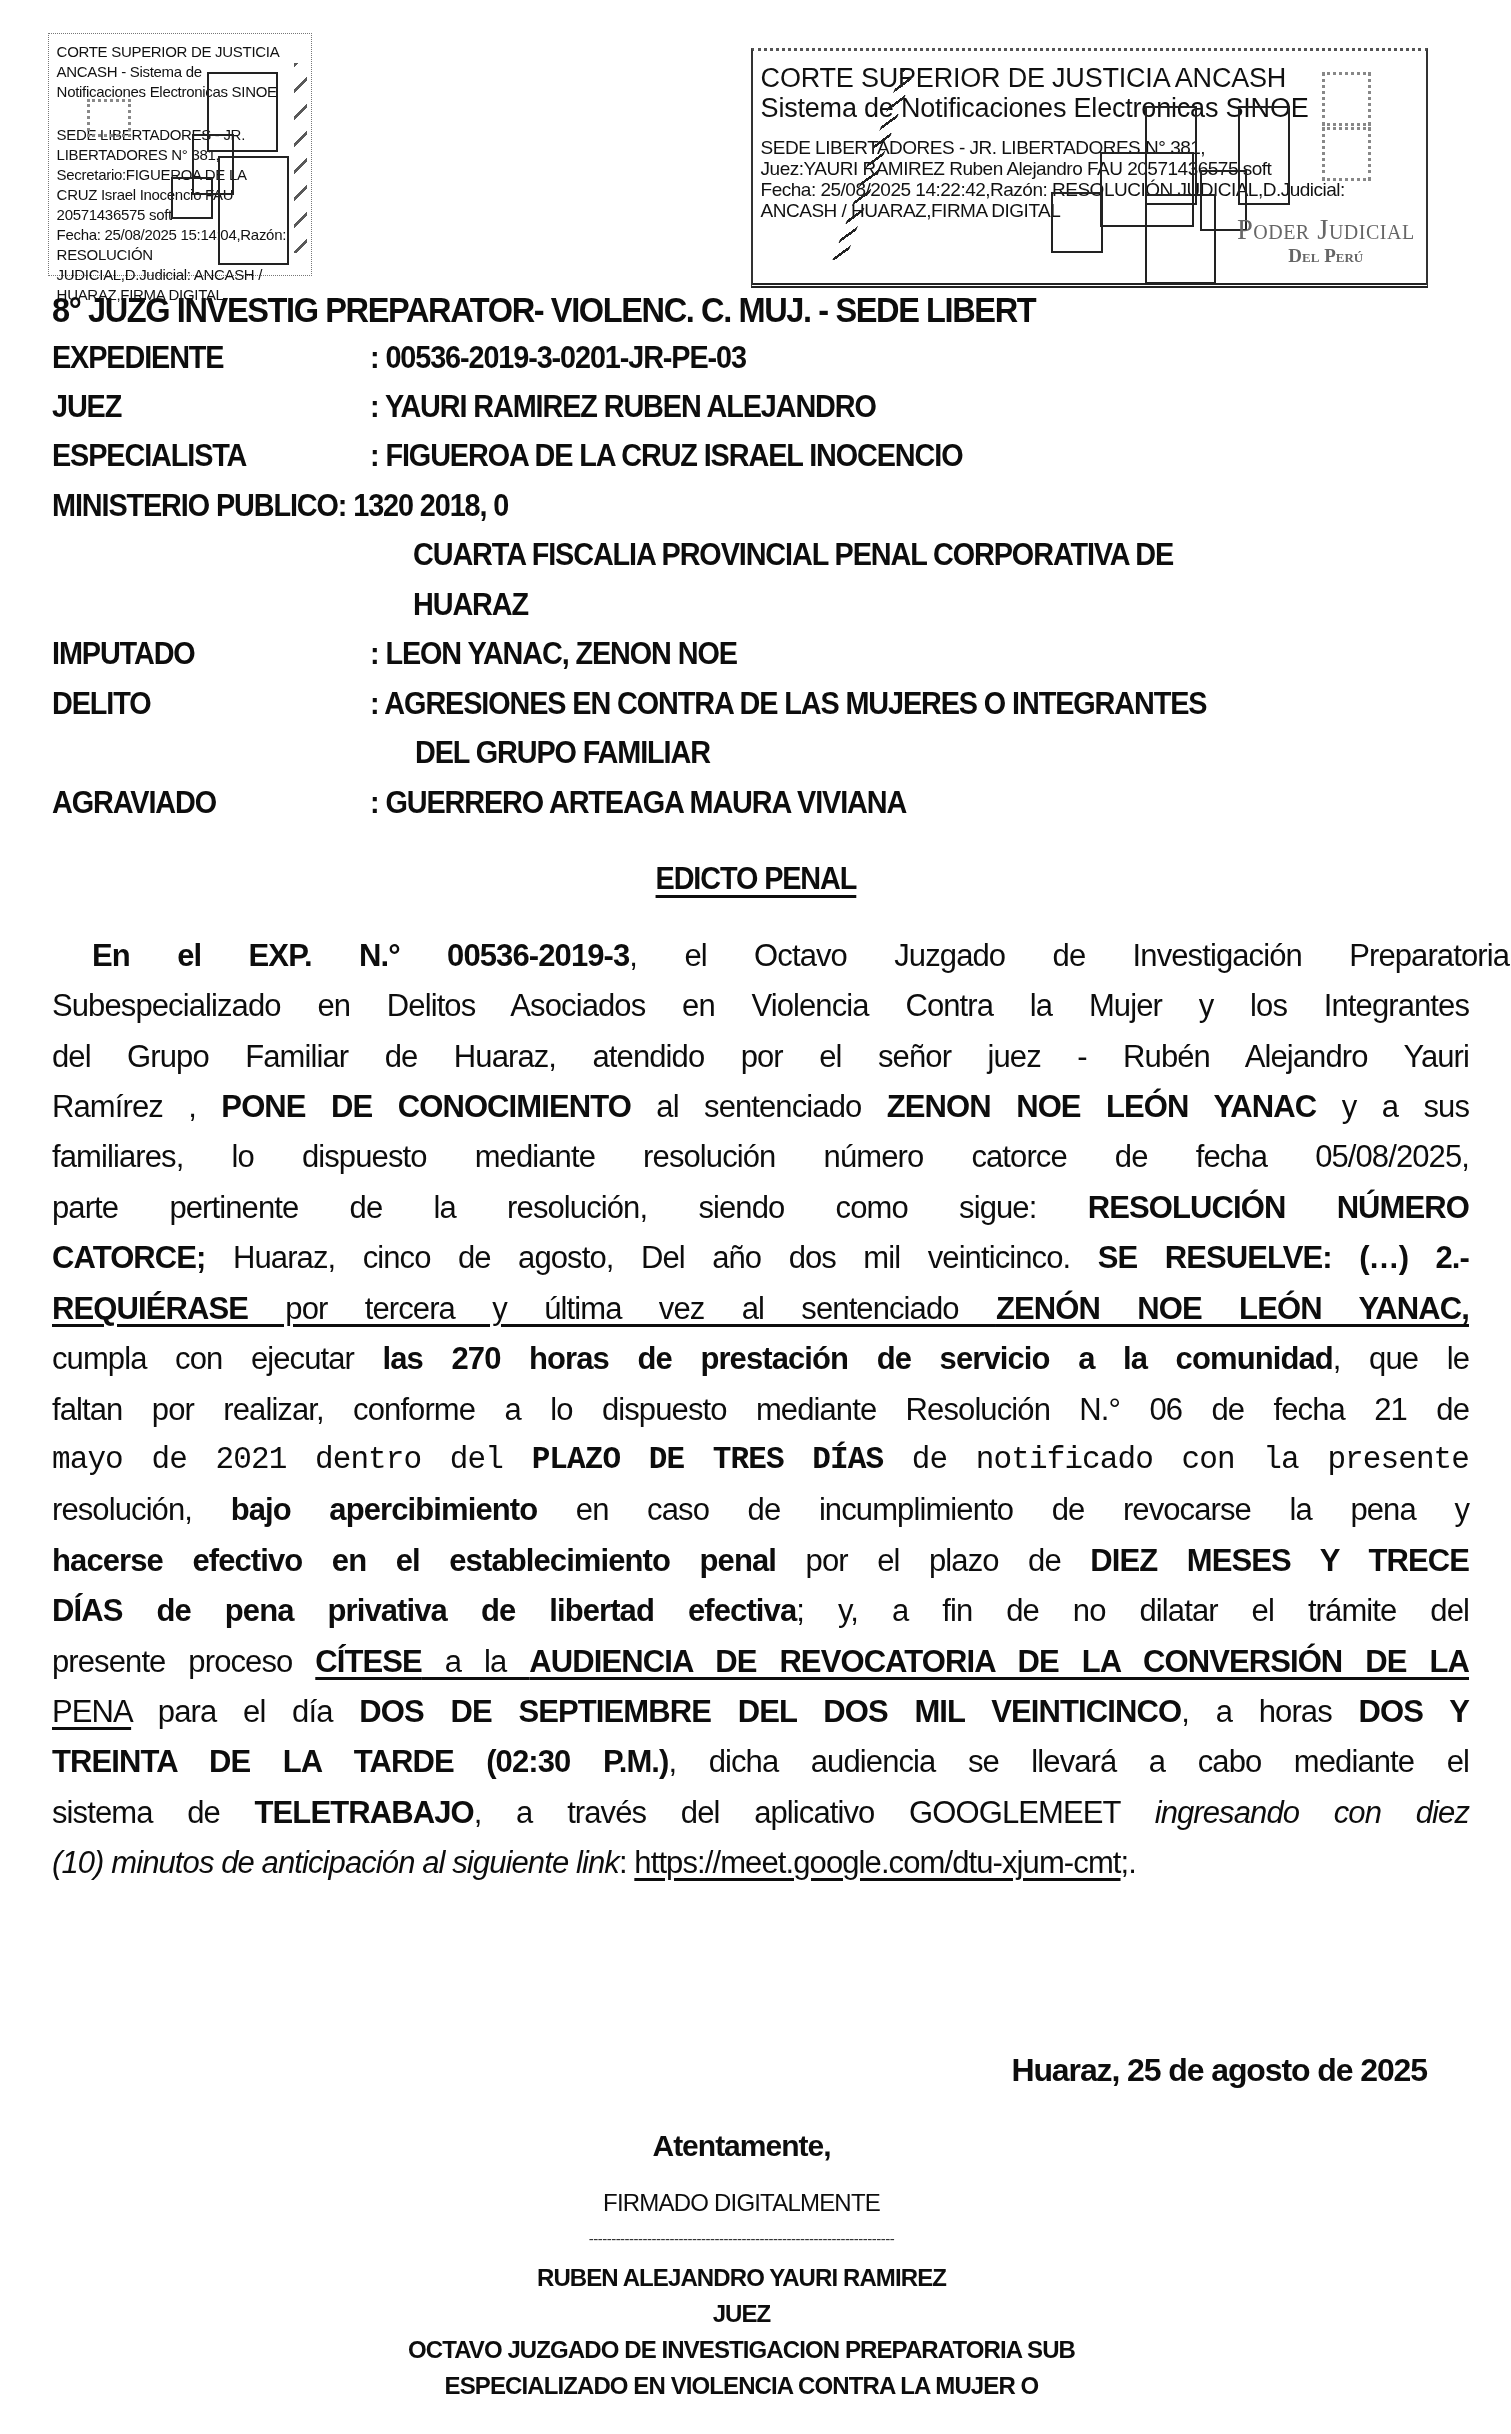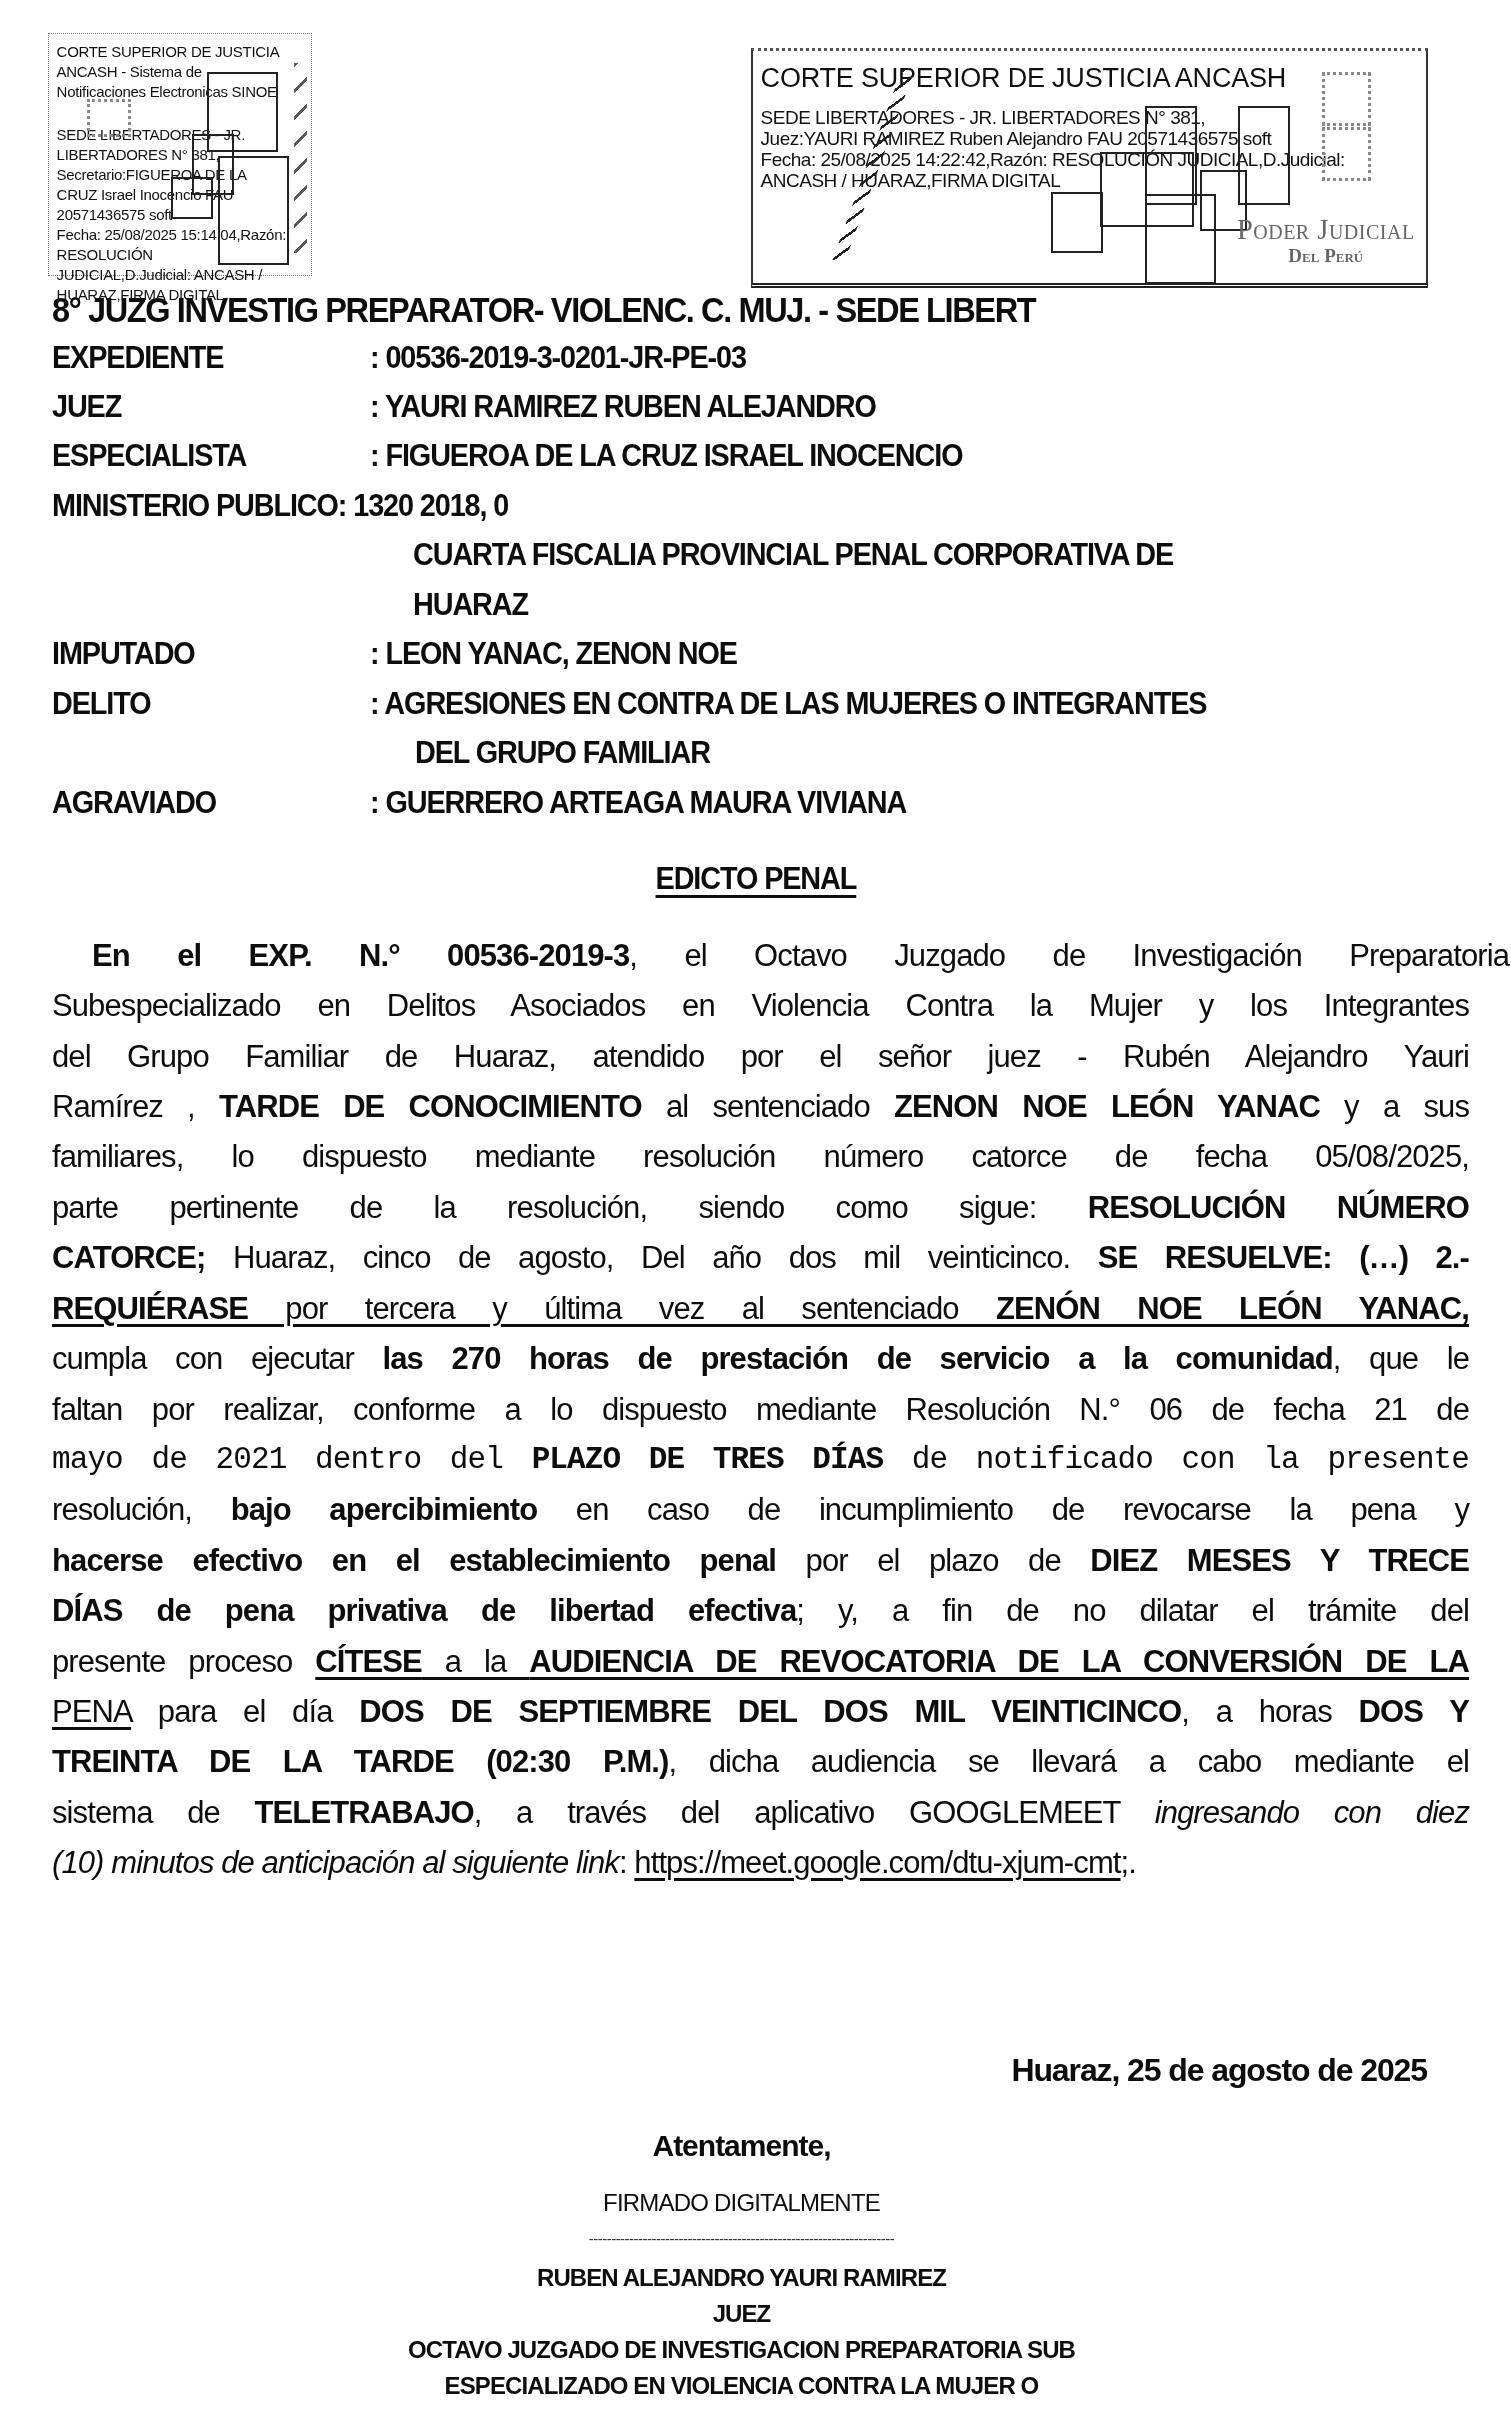--- a/index.html
+++ b/index.html
@@ -88,20 +88,21 @@
   <div class="qr" style="left:392px;top:55px;width:48px;height:95px;"></div>
   <div class="qr" style="left:347px;top:101px;width:90px;height:71px;"></div>
   <div class="qr" style="left:298px;top:141px;width:48px;height:57px;"></div>
   <div class="qr" style="left:392px;top:143px;width:67px;height:86px;"></div>
   <div class="qr" style="left:447px;top:119px;width:43px;height:57px;"></div>
   <div class="qr" style="left:485px;top:55px;width:48px;height:95px;"></div>
   <div class="qr grey" style="left:569px;top:21px;width:43px;height:48px;"></div>
   <div class="qr grey" style="left:569px;top:76px;width:43px;height:48px;"></div>
   <div class="sig-mark" style="left:114px;top:19px;height:190px;transform:skewX(-20deg);"></div>
   <div class="l1">CORTE SUPERIOR DE JUSTICIA ANCASH</div>
+  <div class="l1">Sistema de Notificaciones Electronicas SINOE</div>
   <div class="gap"></div>
   <div class="l2">SEDE LIBERTADORES - JR. LIBERTADORES N° 381,</div>
   <div class="l2">Juez:YAURI RAMIREZ Ruben Alejandro FAU 20571436575 soft</div>
   <div class="l2">Fecha: 25/08/2025 14:22:42,Razón: RESOLUCIÓN JUDICIAL,D.Judicial:</div>
   <div class="l2">ANCASH / HUARAZ,FIRMA DIGITAL</div>
   <div class="pj-logo">
     <div class="a">Poder Judicial</div>
     <div class="b">Del Perú</div>
   </div>
 </div>
@@ -134,21 +135,21 @@
   <div class="hcont" style="left:363px;top:735px;">DEL GRUPO FAMILIAR</div>
   <div class="hrow" style="top:785px;">
     <span class="lbl">AGRAVIADO</span><span class="hval">: GUERRERO ARTEAGA MAURA VIVIANA</span>
   </div>
 
   <div class="edicto"><span>EDICTO PENAL</span></div>
 
   <div class="body-line" style="top:937px;margin-left:40px;"><span class="b">En el EXP. N.° 00536-2019-3</span><span>, el Octavo Juzgado de Investigación Preparatoria</span></div>
   <div class="body-line" style="top:987px;"><span>Subespecializado en Delitos Asociados en Violencia Contra la Mujer y los Integrantes</span></div>
   <div class="body-line" style="top:1038px;"><span>del Grupo Familiar de Huaraz, atendido por el señor juez - Rubén Alejandro Yauri</span></div>
-  <div class="body-line" style="top:1088px;"><span>Ramírez , </span><span class="b">TARDE DE CONOCIMIENTO</span><span> al sentenciado </span><span class="b">ZENON NOE LEÓN YANAC</span><span> y a sus</span></div>
+  <div class="body-line" style="top:1088px;"><span>Ramírez , </span><span class="b">PONE DE CONOCIMIENTO</span><span> al sentenciado </span><span class="b">ZENON NOE LEÓN YANAC</span><span> y a sus</span></div>
   <div class="body-line" style="top:1138px;"><span>familiares, lo dispuesto mediante resolución número catorce de fecha 05/08/2025,</span></div>
   <div class="body-line" style="top:1189px;"><span>parte pertinente de la resolución, siendo como sigue: </span><span class="b">RESOLUCIÓN NÚMERO</span></div>
   <div class="body-line" style="top:1239px;"><span class="b">CATORCE;</span><span> Huaraz, cinco de agosto, Del año dos mil veinticinco. </span><span class="b">SE RESUELVE: (…) 2.-</span></div>
   <div class="body-line" style="top:1290px;"><span class="b u">REQUIÉRASE</span><span class="u"> por tercera y última vez al sentenciado </span><span class="b u">ZENÓN NOE LEÓN YANAC,</span></div>
   <div class="body-line" style="top:1340px;"><span>cumpla con ejecutar </span><span class="b">las 270 horas de prestación de servicio a la comunidad</span><span>, que le</span></div>
   <div class="body-line" style="top:1391px;"><span>faltan por realizar, conforme a lo dispuesto mediante Resolución N.° 06 de fecha 21 de</span></div>
   <div class="body-line" style="top:1441px;font-family:Liberation Mono, monospace;"><span>mayo de 2021 dentro del </span><span class="b">PLAZO DE TRES DÍAS</span><span> de notificado con la presente</span></div>
   <div class="body-line" style="top:1491px;"><span>resolución, </span><span class="b">bajo apercibimiento</span><span> en caso de incumplimiento de revocarse la pena y</span></div>
   <div class="body-line" style="top:1542px;"><span class="b">hacerse efectivo en el establecimiento penal</span><span> por el plazo de </span><span class="b">DIEZ MESES Y TRECE</span></div>
   <div class="body-line" style="top:1592px;"><span class="b">DÍAS de pena privativa de libertad efectiva</span><span>; y, a fin de no dilatar el trámite del</span></div>

